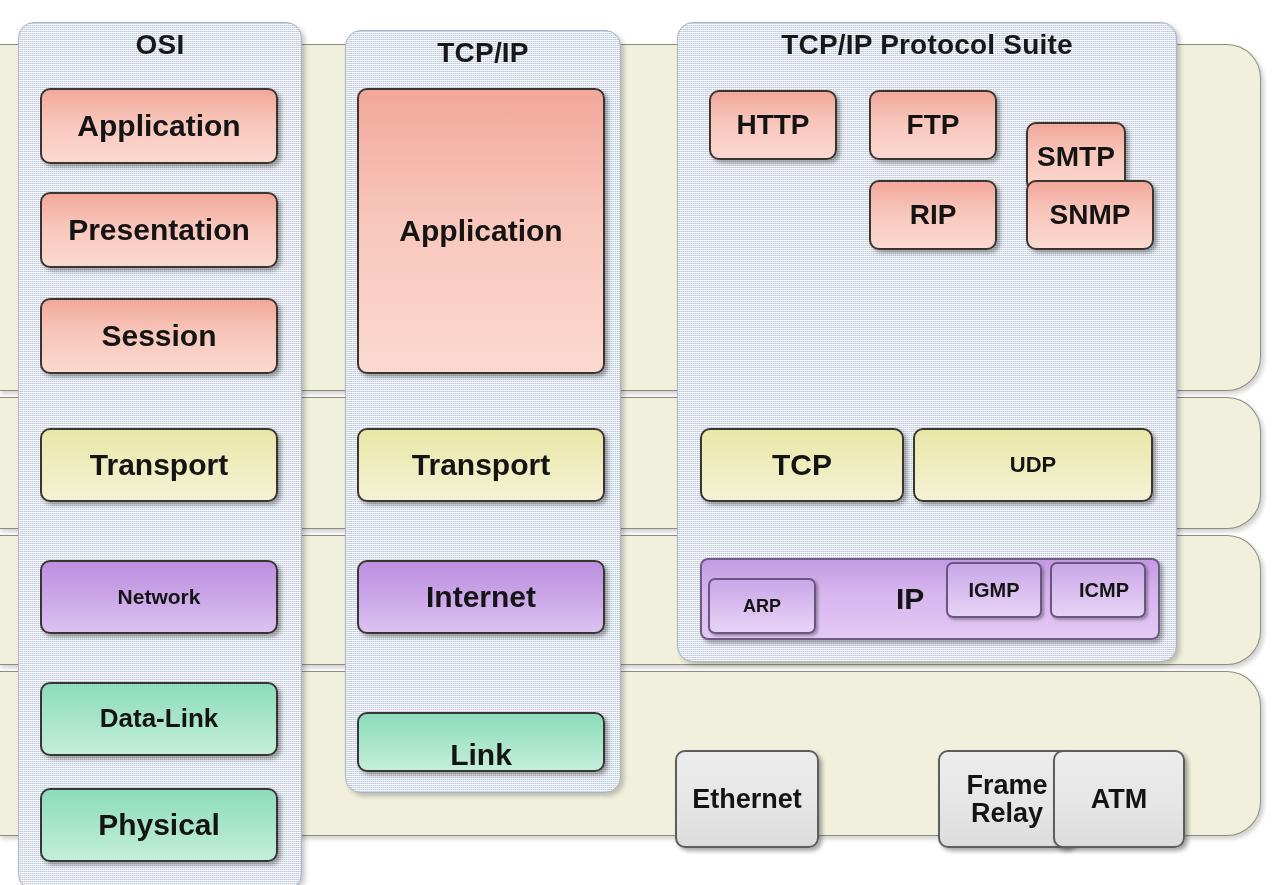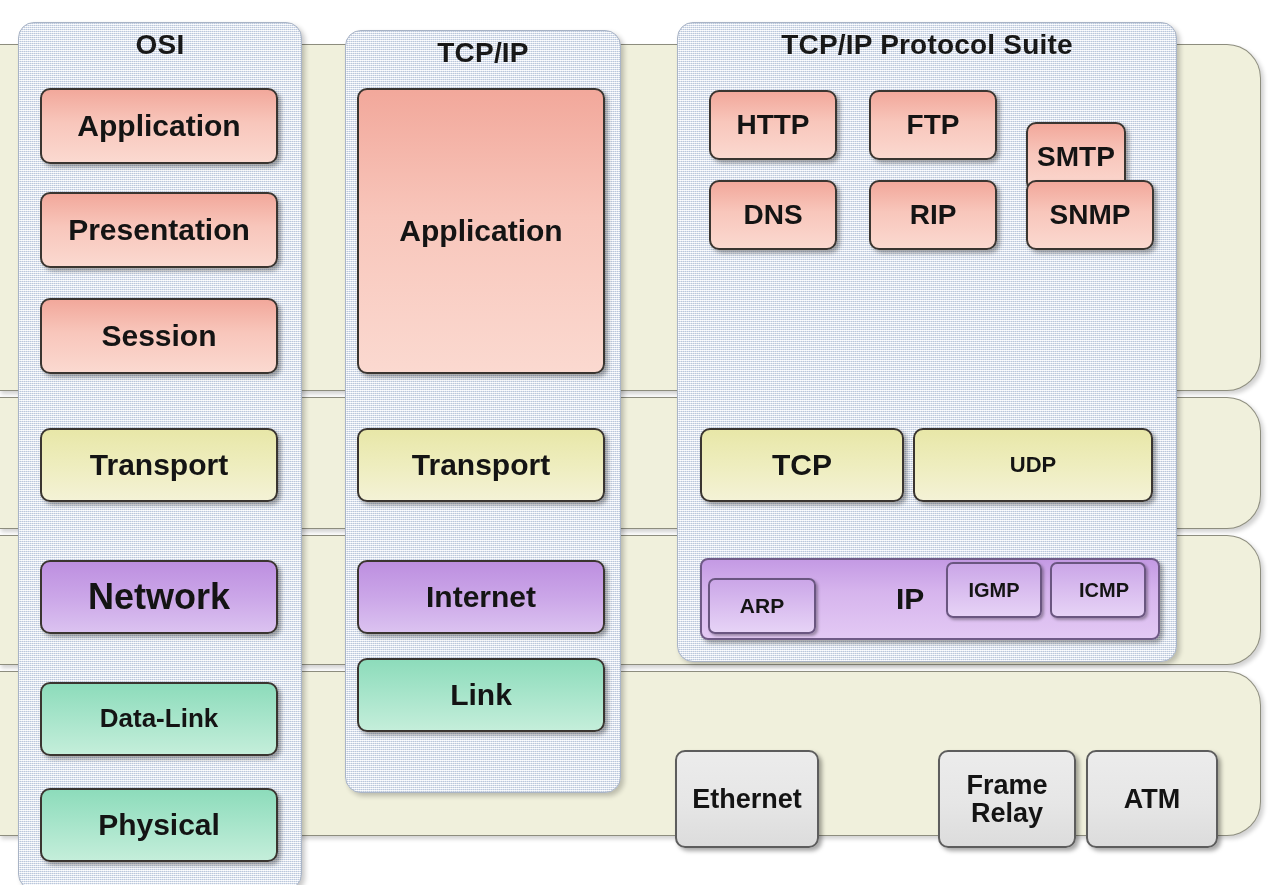--- a/index.html
+++ b/index.html
@@ -112,21 +112,21 @@
   </div>
   <div class="box pink" style="left:40px;top:192px;width:238px;height:76px;font-size:30px;">
     <span>Presentation</span>
   </div>
   <div class="box pink" style="left:40px;top:298px;width:238px;height:76px;font-size:30px;">
     <span>Session</span>
   </div>
   <div class="box olive" style="left:40px;top:428px;width:238px;height:74px;font-size:30px;">
     <span>Transport</span>
   </div>
-  <div class="box purple" style="left:40px;top:560px;width:238px;height:74px;font-size:36px;">
+  <div class="box purple" style="left:40px;top:560px;width:238px;height:74px;font-size:21px;">
     <span>Network</span>
   </div>
   <div class="box green" style="left:40px;top:682px;width:238px;height:74px;font-size:26px;">
     <span>Data-Link</span>
   </div>
   <div class="box green" style="left:40px;top:788px;width:238px;height:74px;font-size:30px;">
     <span>Physical</span>
   </div>
 
   <div class="panel" style="left:345px;top:30px;width:274px;height:761px;">
@@ -134,71 +134,68 @@
   </div>
   <div class="box pink" style="left:357px;top:88px;width:248px;height:286px;font-size:30px;">
     <span>Application</span>
   </div>
   <div class="box olive" style="left:357px;top:428px;width:248px;height:74px;font-size:30px;">
     <span>Transport</span>
   </div>
   <div class="box purple" style="left:357px;top:560px;width:248px;height:74px;font-size:30px;">
     <span>Internet</span>
   </div>
-  <div class="box green" style="left:357px;top:658px;width:248px;height:74px;font-size:30px;">
+  <div class="box green" style="left:357px;top:712px;width:248px;height:60px;font-size:30px;align-items:flex-end;">
     <span>Link</span>
   </div>
 
   <div class="panel" style="left:677px;top:22px;width:498px;height:638px;">
     <div class="panel-title">TCP/IP Protocol Suite</div>
   </div>
 
   <div class="box pink" style="left:709px;top:90px;width:128px;height:70px;font-size:28px;">
     <span>HTTP</span>
   </div>
   <div class="box pink" style="left:869px;top:90px;width:128px;height:70px;font-size:28px;">
     <span>FTP</span>
   </div>
   <div class="box pink" style="left:1026px;top:90px;width:100px;height:70px;font-size:28px;margin-top:32px;">
     <span>SMTP</span>
   </div>
-  <div class="box pink" style="left:709px;top:180px;width:128px;height:70px;font-size:28px;">
-    <span>DNS</span>
-  </div>
   <div class="box pink" style="left:869px;top:180px;width:128px;height:70px;font-size:28px;">
     <span>RIP</span>
   </div>
   <div class="box pink" style="left:1026px;top:180px;width:128px;height:70px;font-size:28px;">
     <span>SNMP</span>
   </div>
 
   <div class="box olive" style="left:700px;top:428px;width:204px;height:74px;font-size:30px;">
     <span>TCP</span>
   </div>
   <div class="box olive" style="left:913px;top:428px;width:240px;height:74px;font-size:22px;">
     <span>UDP</span>
   </div>
 
   <div class="ipbar" style="left:700px;top:558px;width:460px;height:82px;">
     <div class="ip-label" style="left:194px;">IP</div>
   </div>
-  <div class="sub lilac" style="left:708px;top:578px;width:108px;height:56px;font-size:21px;">
+  <div class="sub lilac" style="left:708px;top:578px;width:108px;height:56px;font-size:18px;">
     <span>ARP</span>
   </div>
   <div class="sub lilac" style="left:946px;top:562px;width:96px;height:56px;font-size:20px;">
     <span>IGMP</span>
   </div>
   <div class="sub lilac" style="left:1050px;top:562px;width:96px;height:56px;font-size:20px;padding-left:12px;">
     <span>ICMP</span>
   </div>
 
   <div class="box grey" style="left:635px;top:750px;width:144px;height:98px;font-size:27px;margin-left:40px;">
     <span>Ethernet</span>
   </div>
   <div class="box grey" style="left:938px;top:750px;width:138px;height:98px;font-size:27px;white-space:pre-line;text-align:center;">
     <span>Frame
 Relay</span>
   </div>
-  <div class="box grey" style="left:1086px;top:750px;width:132px;height:98px;font-size:27px;">
+  <div class="box grey" style="left:1053px;top:750px;width:132px;height:98px;font-size:27px;">
     <span>ATM</span>
   </div>
 
 </div>
 
 </body></html>

